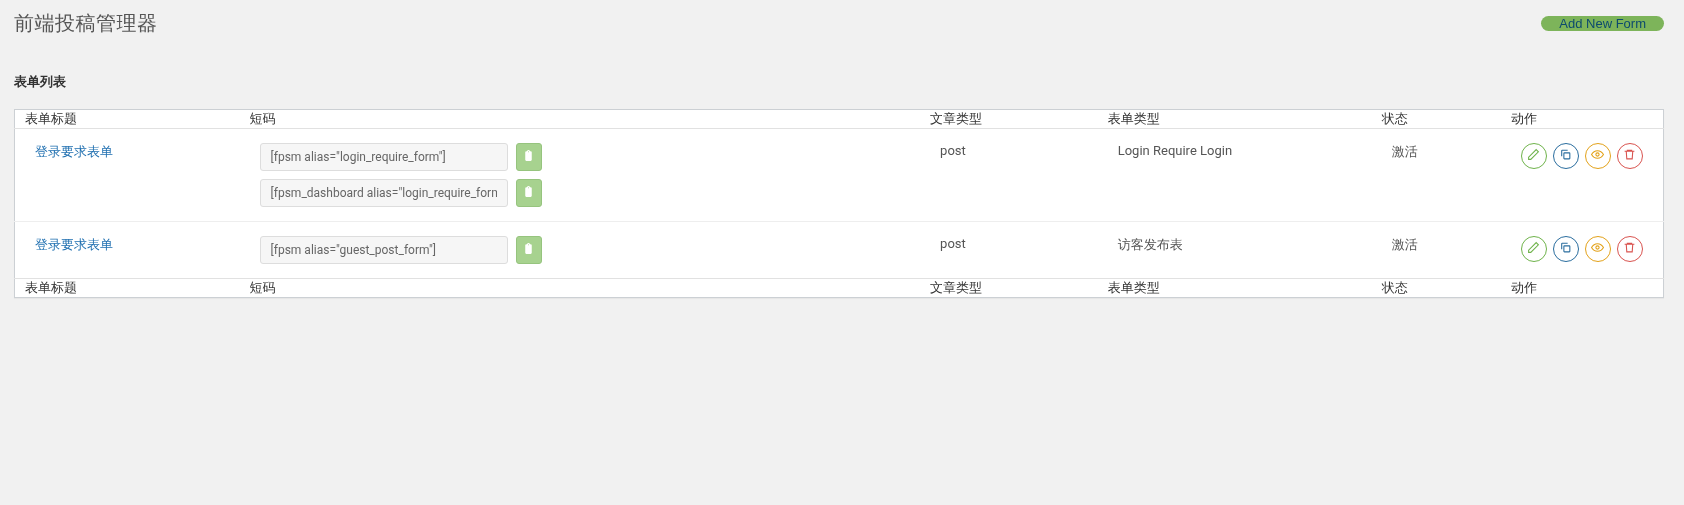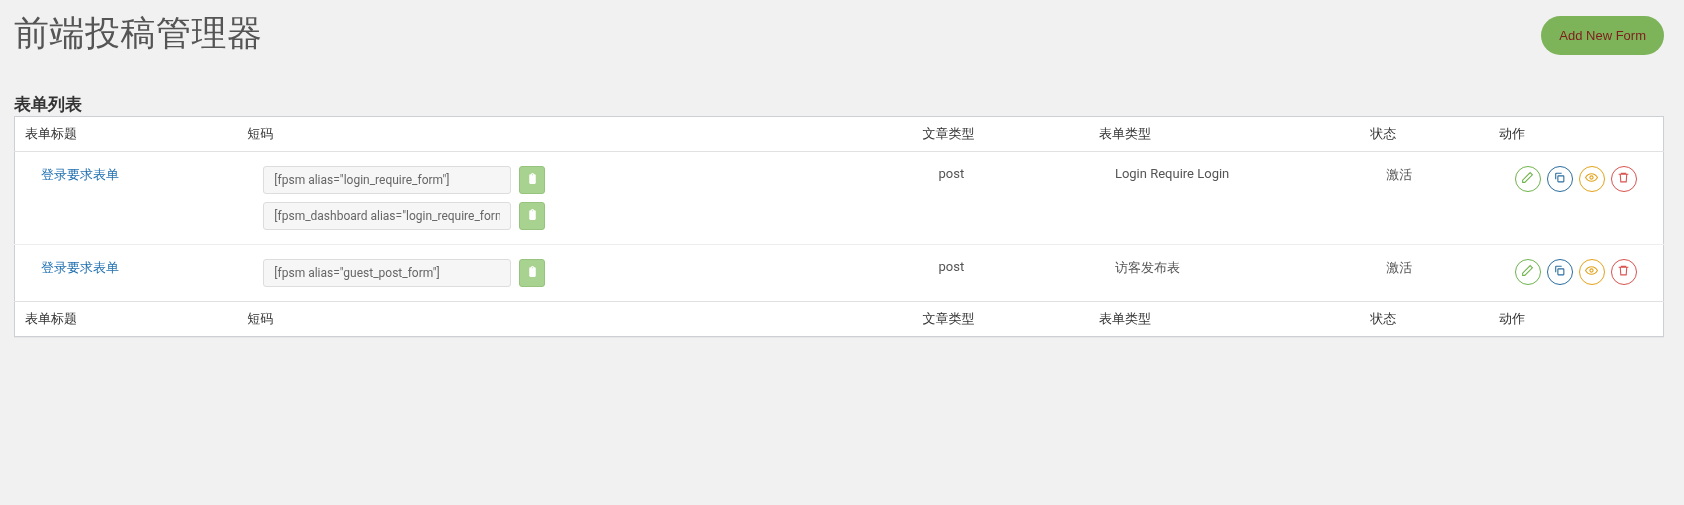--- a/index.html
+++ b/index.html
@@ -10,63 +10,63 @@
     padding: 10px 20px 0 14px;
     font-size: 13px;
   }
   .header-row {
     display: flex;
     justify-content: space-between;
     align-items: flex-start;
     margin-bottom: 36px;
   }
   h1.page-title {
-    font-size: 35px;
+    font-size: 20px;
     font-weight: 400;
     color: #555;
     letter-spacing: 0.5px;
   }
   .add-new-btn {
     background: #7db45a;
-    color: #7f1d1d;
+    color: #0c4a6e;
     border: none;
     border-radius: 28px;
-    padding: 12px 18px;
+    padding: 0 18px;
     font-size: 13px;
     cursor: pointer;
     margin-top: 6px;
   }
   h2.section-title {
-    font-size: 17px;
+    font-size: 13px;
     font-weight: 700;
     color: #333;
-    margin-bottom: 0;
+    margin-bottom: 18px;
   }
   .list-table {
     width: 100%;
     background: #fff;
     border: 1px solid #ccd0d4;
     border-collapse: collapse;
     box-shadow: 0 1px 1px rgba(0,0,0,.04);
   }
   .list-table thead th, .list-table tfoot th {
     text-align: left;
     font-weight: 400;
     font-size: 13px;
     color: #333;
-    padding: 8px 10px;
+    padding: 0 10px;
     border-bottom: 1px solid #e1e1e1;
     background: #fff;
   }
   .list-table tfoot th {
     border-bottom: none;
     border-top: 1px solid #e1e1e1;
   }
   .list-table tbody td {
-    padding: 14px 26px;
+    padding: 14px 20px;
     vertical-align: top;
     font-size: 13px;
     color: #555;
     border-bottom: 1px solid #eee;
     margin-left: 32px;
   }
   .list-table tbody tr:last-child td { border-bottom: none; }
   .col-title   { width: 14%; }
   .col-short   { width: 42%; }
   .col-ptype   { width: 11%; }

